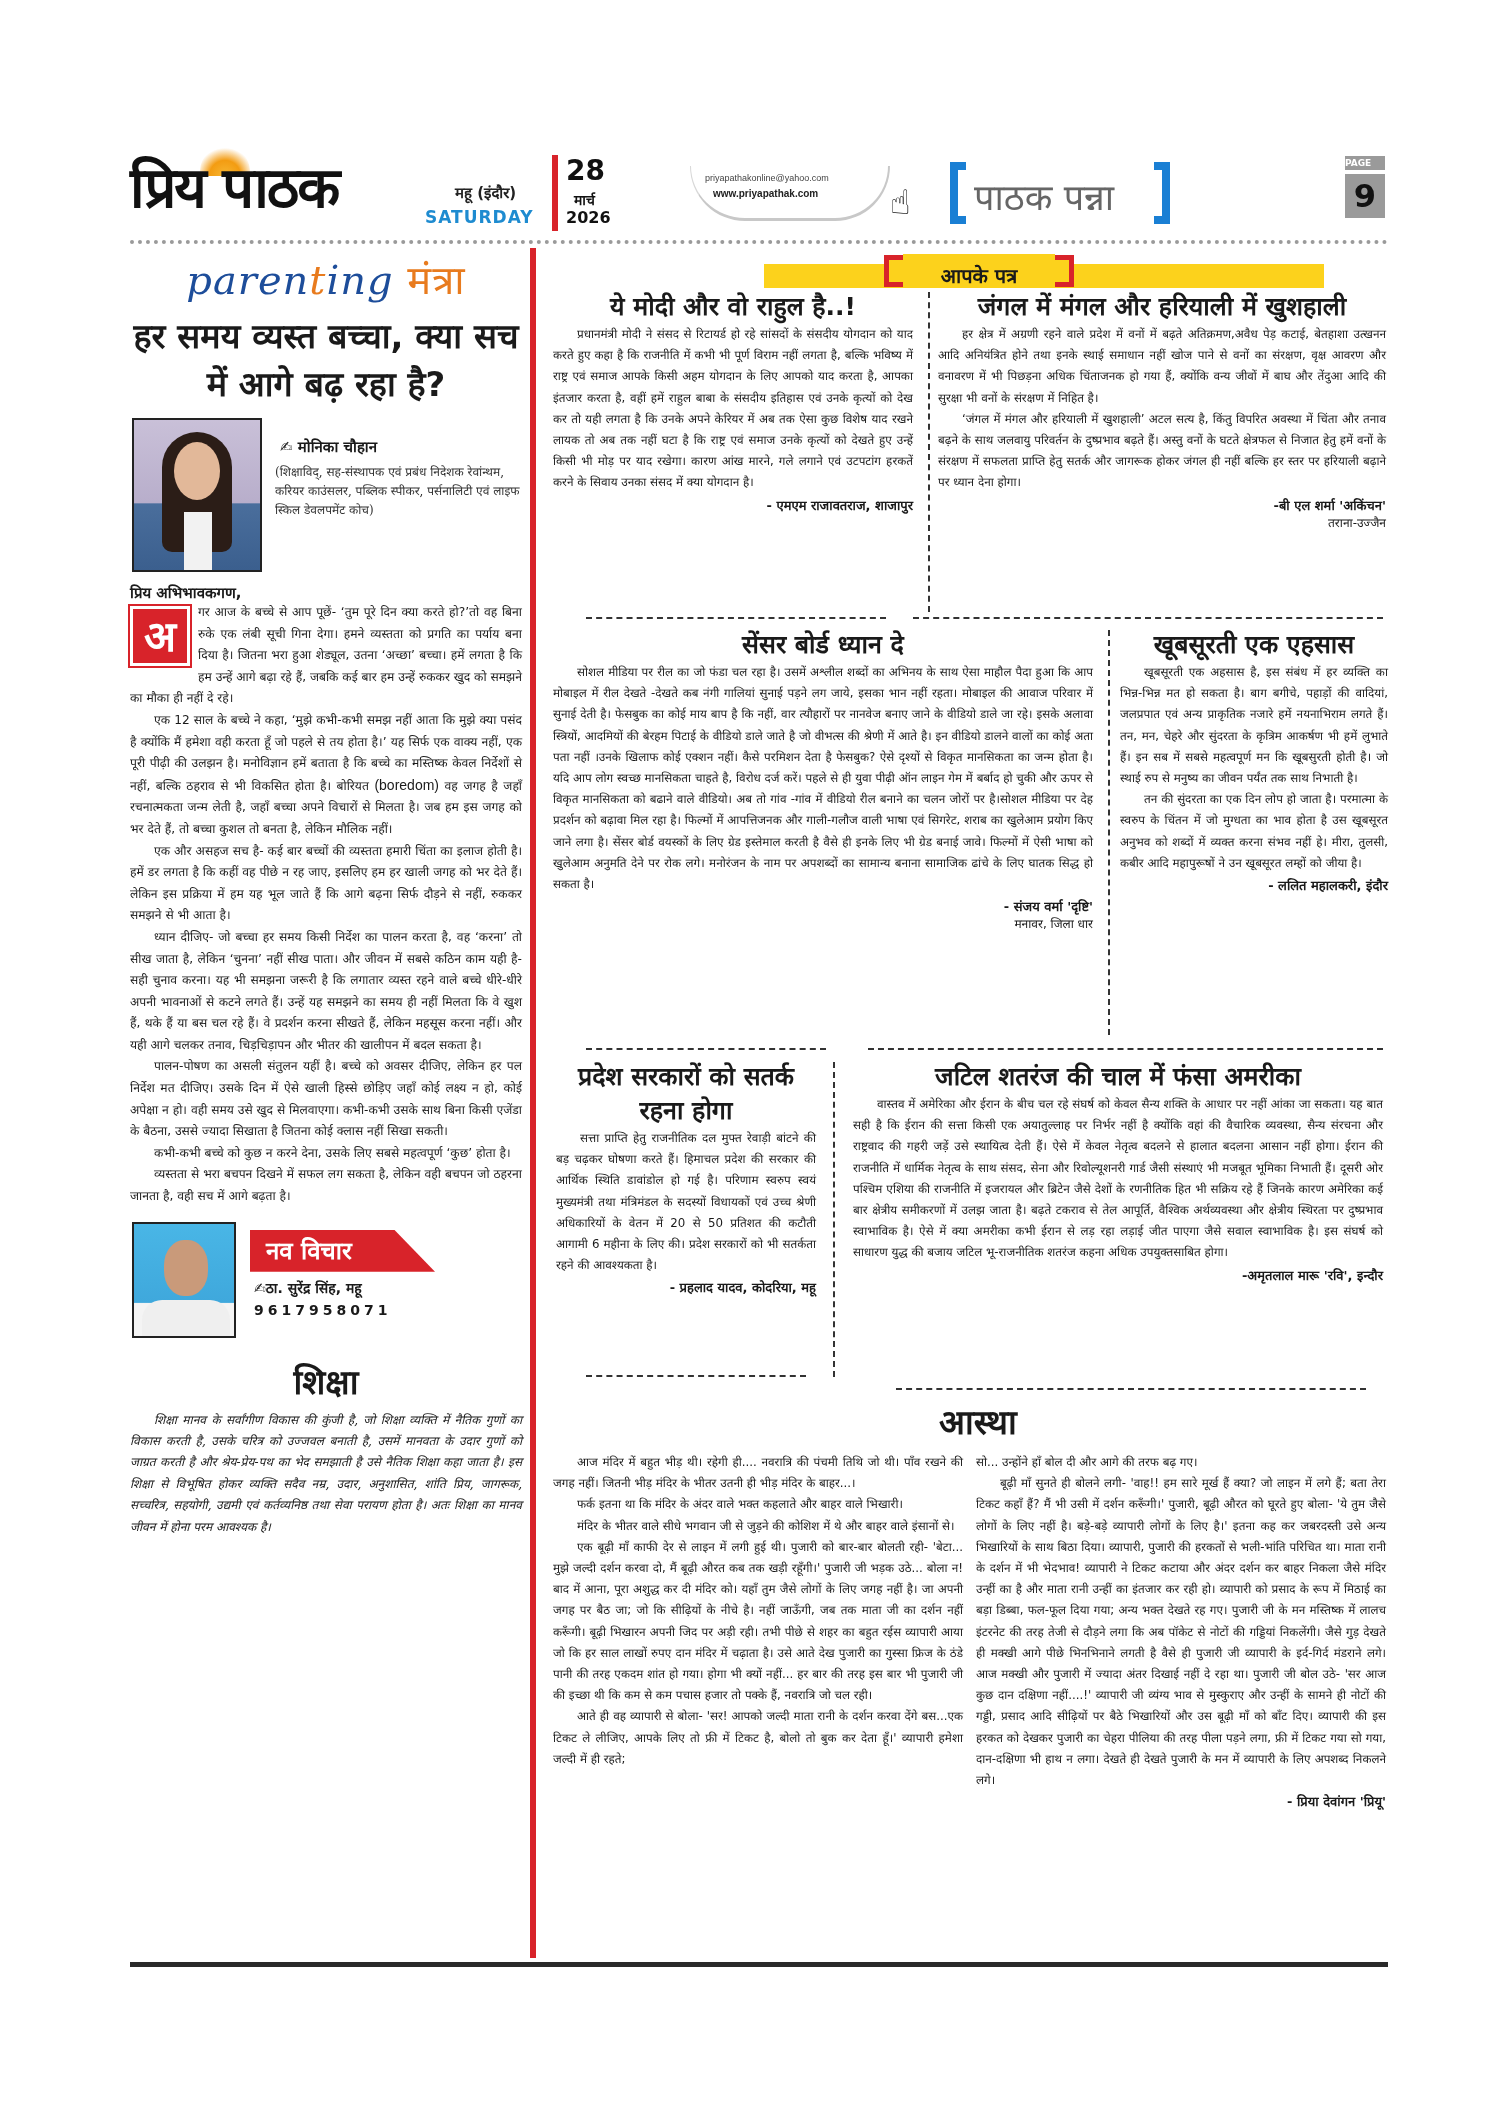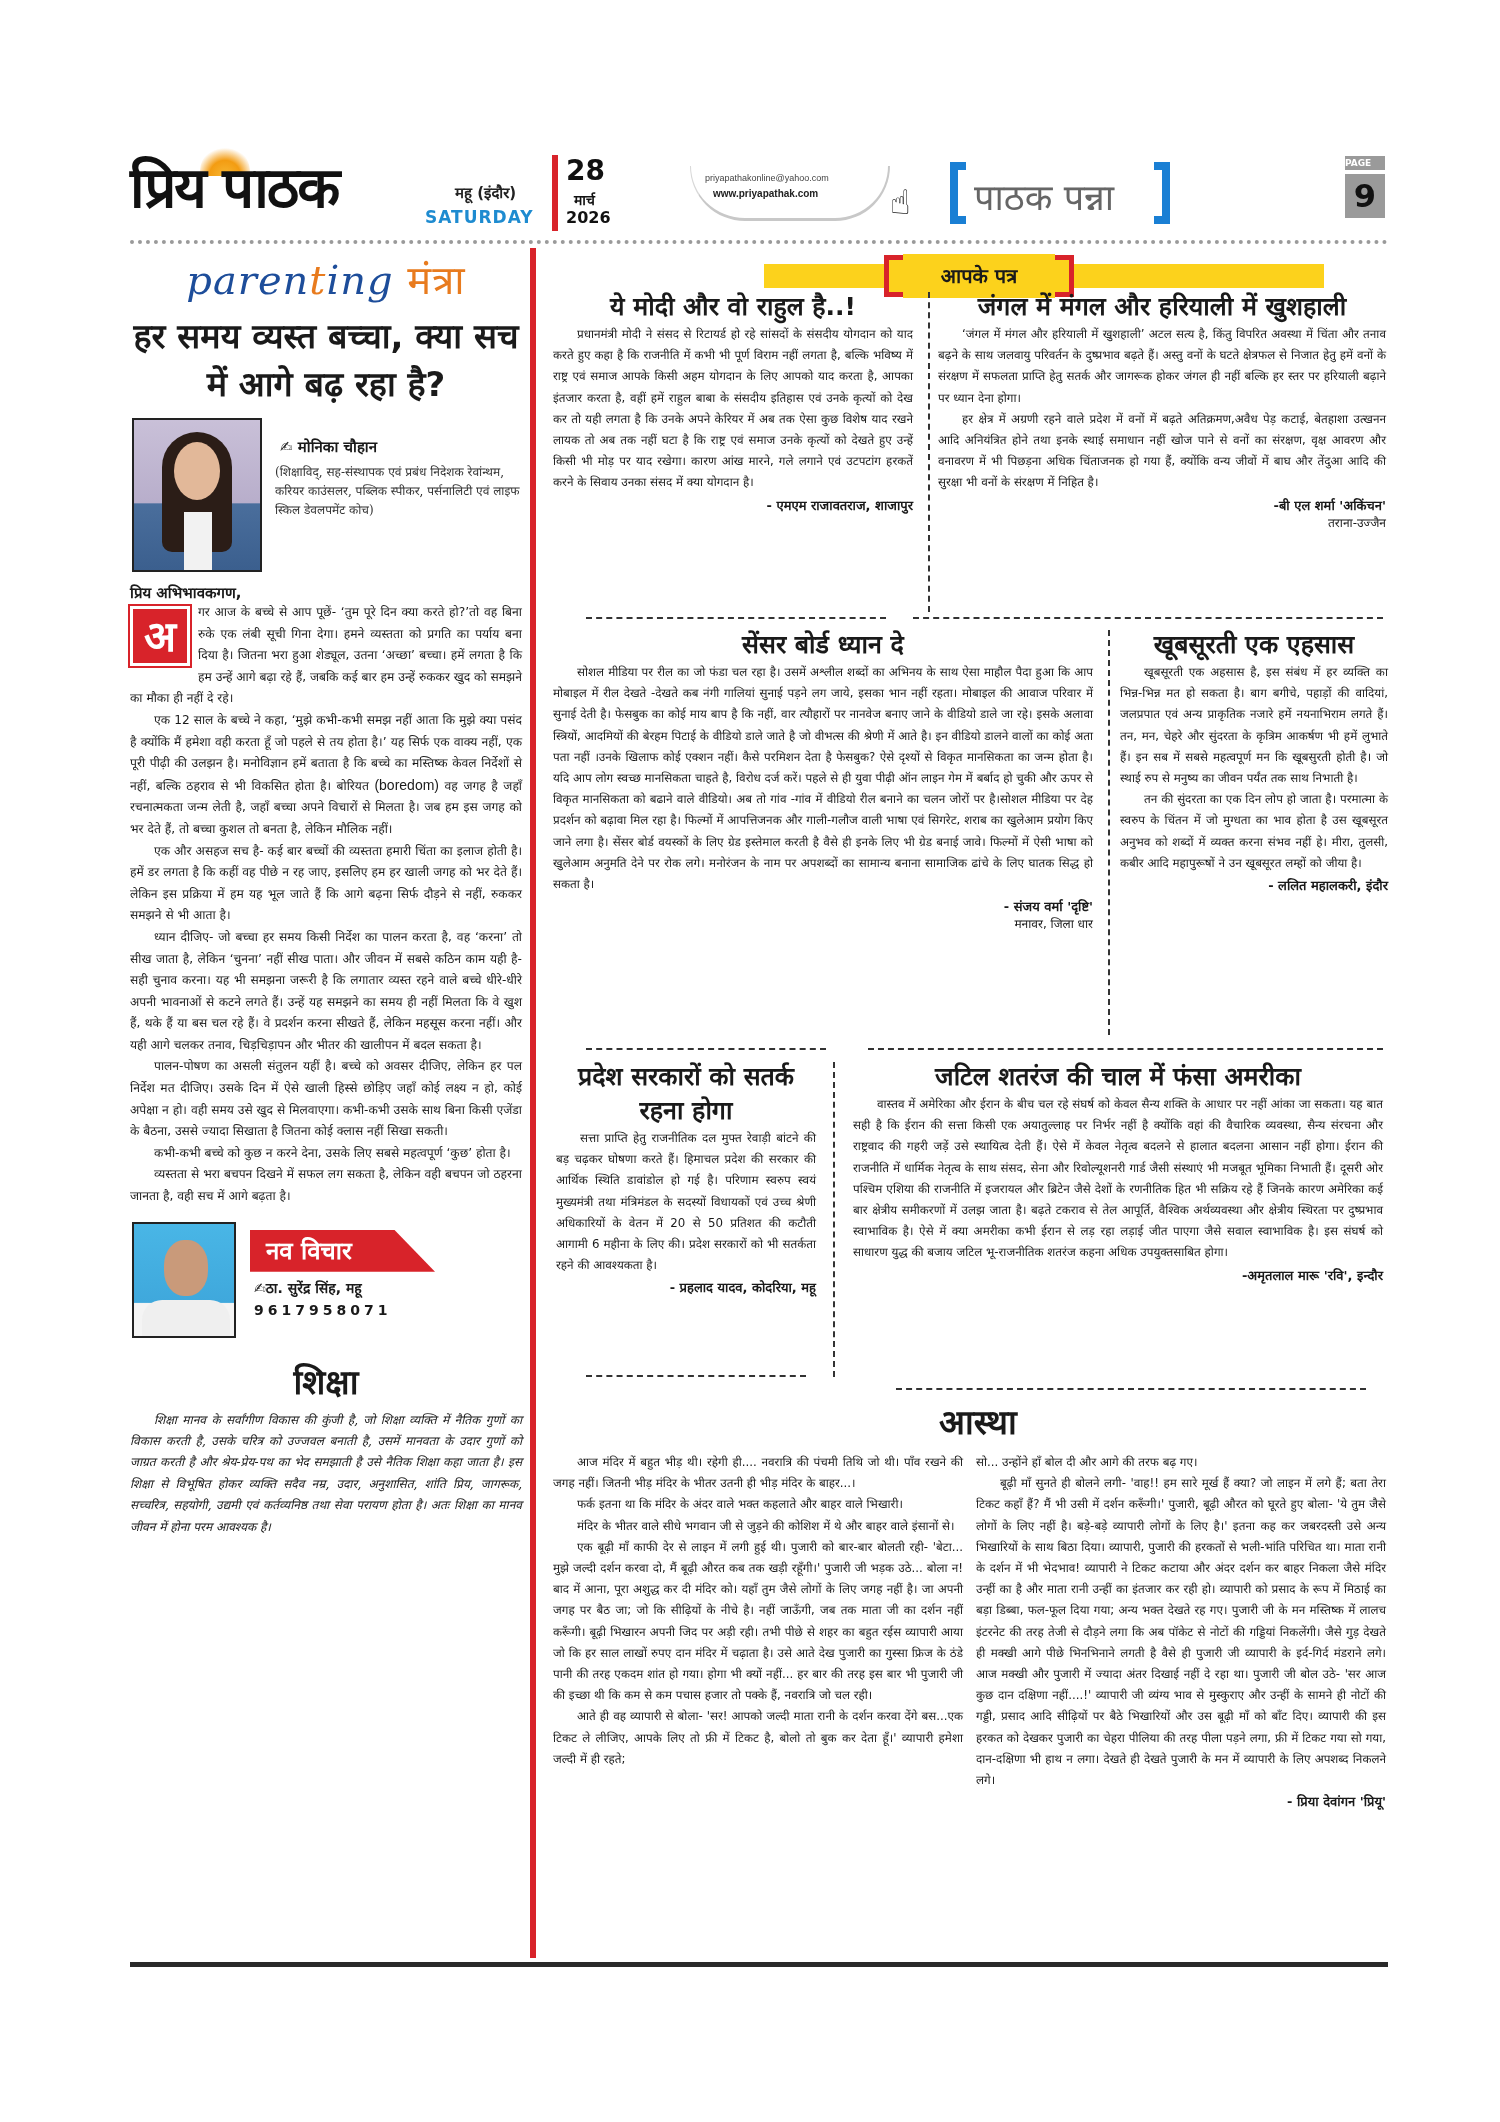--- a/index.html
+++ b/index.html
@@ -61,21 +61,21 @@
   .nv-tag { position: absolute; left: 120px; top: 8px; width: 185px; height: 42px; background: #d8232a; clip-path: polygon(0 0, 78% 0, 100% 100%, 0 100%); color: #fff; font-size: 24px; font-weight: bold; padding-left: 16px; line-height: 42px; }
   .nv-author { position: absolute; left: 124px; top: 56px; font-size: 14px; font-weight: bold; }
   .nv-phone { position: absolute; left: 124px; top: 80px; font-size: 14px; font-weight: bold; letter-spacing: 4px; }
   .shiksha-title { text-align: center; font-size: 34px; font-weight: bold; margin-top: 6px; }
   .italic-text { font-style: italic; font-family: "DejaVu Serif", serif; font-size: 12px; line-height: 21.4px; text-align: justify; margin-top: 6px; }
   .italic-text p { text-indent: 24px; }
 
   
   .aapke-patra { position: absolute; left: 756px; top: 258px; width: 560px; height: 30px; }
   .ap-bar { position: absolute; left: 0; top: 6px; width: 560px; height: 24px; background: #fcd21c; }
-  .ap-box { position: absolute; left: 120px; top: -3px; width: 190px; height: 42px; background: #fcd21c; border: 5px solid #d8232a; border-top: 5px solid #d8232a; }
+  .ap-box { position: absolute; left: 120px; top: -3px; width: 190px; height: 32px; background: #fcd21c; border: 5px solid #d8232a; border-top: 5px solid #d8232a; }
   .ap-box-mask { position: absolute; left: 14px; top: -6px; width: 152px; height: 8px; background: #fcd21c; }
   .ap-box-mask-b { position: absolute; left: 14px; bottom: -6px; width: 152px; height: 8px; background: #fcd21c; }
   .ap-text { position: absolute; left: 0; right: 0; top: 2px; text-align: center; font-size: 20px; font-weight: bold; color: #1a1a1a; }
 
   .letter { position: absolute; }
   .letter h2 { font-size: 25px; font-weight: bold; text-align: center; line-height: 34px; color: #1a1a1a; }
   .letter .txt { font-size: 11.8px; line-height: 21.2px; text-align: justify; }
   .letter .txt p { text-indent: 24px; }
   .letter .sig { text-align: right; font-size: 13px; font-weight: bold; margin-top: 2px; }
   .letter .loc { text-align: right; font-size: 12px; }
@@ -174,22 +174,22 @@
     <div class="txt">
         <p>प्रधानमंत्री मोदी ने संसद से रिटायर्ड हो रहे सांसदों के संसदीय योगदान को याद करते हुए कहा है कि राजनीति में कभी भी पूर्ण विराम नहीं लगता है, बल्कि भविष्य में राष्ट्र एवं समाज आपके किसी अहम योगदान के लिए आपको याद करता है, आपका इंतजार करता है, वहीं हमें राहुल बाबा के संसदीय इतिहास एवं उनके कृत्यों को देख कर तो यही लगता है कि उनके अपने केरियर में अब तक ऐसा कुछ विशेष याद रखने लायक तो अब तक नहीं घटा है कि राष्ट्र एवं समाज उनके कृत्यों को देखते हुए उन्हें किसी भी मोड़ पर याद रखेगा। कारण आंख मारने, गले लगाने एवं उटपटांग हरकतें करने के सिवाय उनका संसद में क्या योगदान है।</p>
       </div>
     <div class="sig">- एमएम राजावतराज, शाजापुर</div>
   </div>
   <div class="vdash" style="left:920px; top:292px; height:320px;"></div>
 
   <div class="letter" style="left:930px; top:290px; width:448px;">
     <h2>जंगल में मंगल और हरियाली में खुशहाली</h2>
     <div class="txt">
+      <p>हर क्षेत्र में अग्रणी रहने वाले प्रदेश में वनों में बढ़ते अतिक्रमण,अवैध पेड़ कटाई, बेतहाशा उत्खनन आदि अनियंत्रित होने तथा इनके स्थाई समाधान नहीं खोज पाने से वनों का संरक्षण, वृक्ष आवरण और वनावरण में भी पिछड़ना अधिक चिंताजनक हो गया हैं, क्योंकि वन्य जीवों में बाघ और तेंदुआ आदि की सुरक्षा भी वनों के संरक्षण में निहित है।</p>
       <p>‘जंगल में मंगल और हरियाली में खुशहाली’ अटल सत्य है, किंतु विपरित अवस्था में चिंता और तनाव बढ़ने के साथ जलवायु परिवर्तन के दुष्प्रभाव बढ़ते हैं। अस्तु वनों के घटते क्षेत्रफल से निजात हेतु हमें वनों के संरक्षण में सफलता प्राप्ति हेतु सतर्क और जागरूक होकर जंगल ही नहीं बल्कि हर स्तर पर हरियाली बढ़ाने पर ध्यान देना होगा।</p>
-      <p>हर क्षेत्र में अग्रणी रहने वाले प्रदेश में वनों में बढ़ते अतिक्रमण,अवैध पेड़ कटाई, बेतहाशा उत्खनन आदि अनियंत्रित होने तथा इनके स्थाई समाधान नहीं खोज पाने से वनों का संरक्षण, वृक्ष आवरण और वनावरण में भी पिछड़ना अधिक चिंताजनक हो गया हैं, क्योंकि वन्य जीवों में बाघ और तेंदुआ आदि की सुरक्षा भी वनों के संरक्षण में निहित है।</p>
     </div>
     <div class="sig">-बी एल शर्मा 'अकिंचन'</div>
     <div class="loc">तराना-उज्जैन</div>
   </div>
 
   <div class="hdash" style="left:578px; top:617px; width:300px;"></div>
   <div class="hdash" style="left:905px; top:617px; width:470px;"></div>
 
   <div class="letter" style="left:545px; top:628px; width:540px;">
     <h2>सेंसर बोर्ड ध्यान दे</h2>

